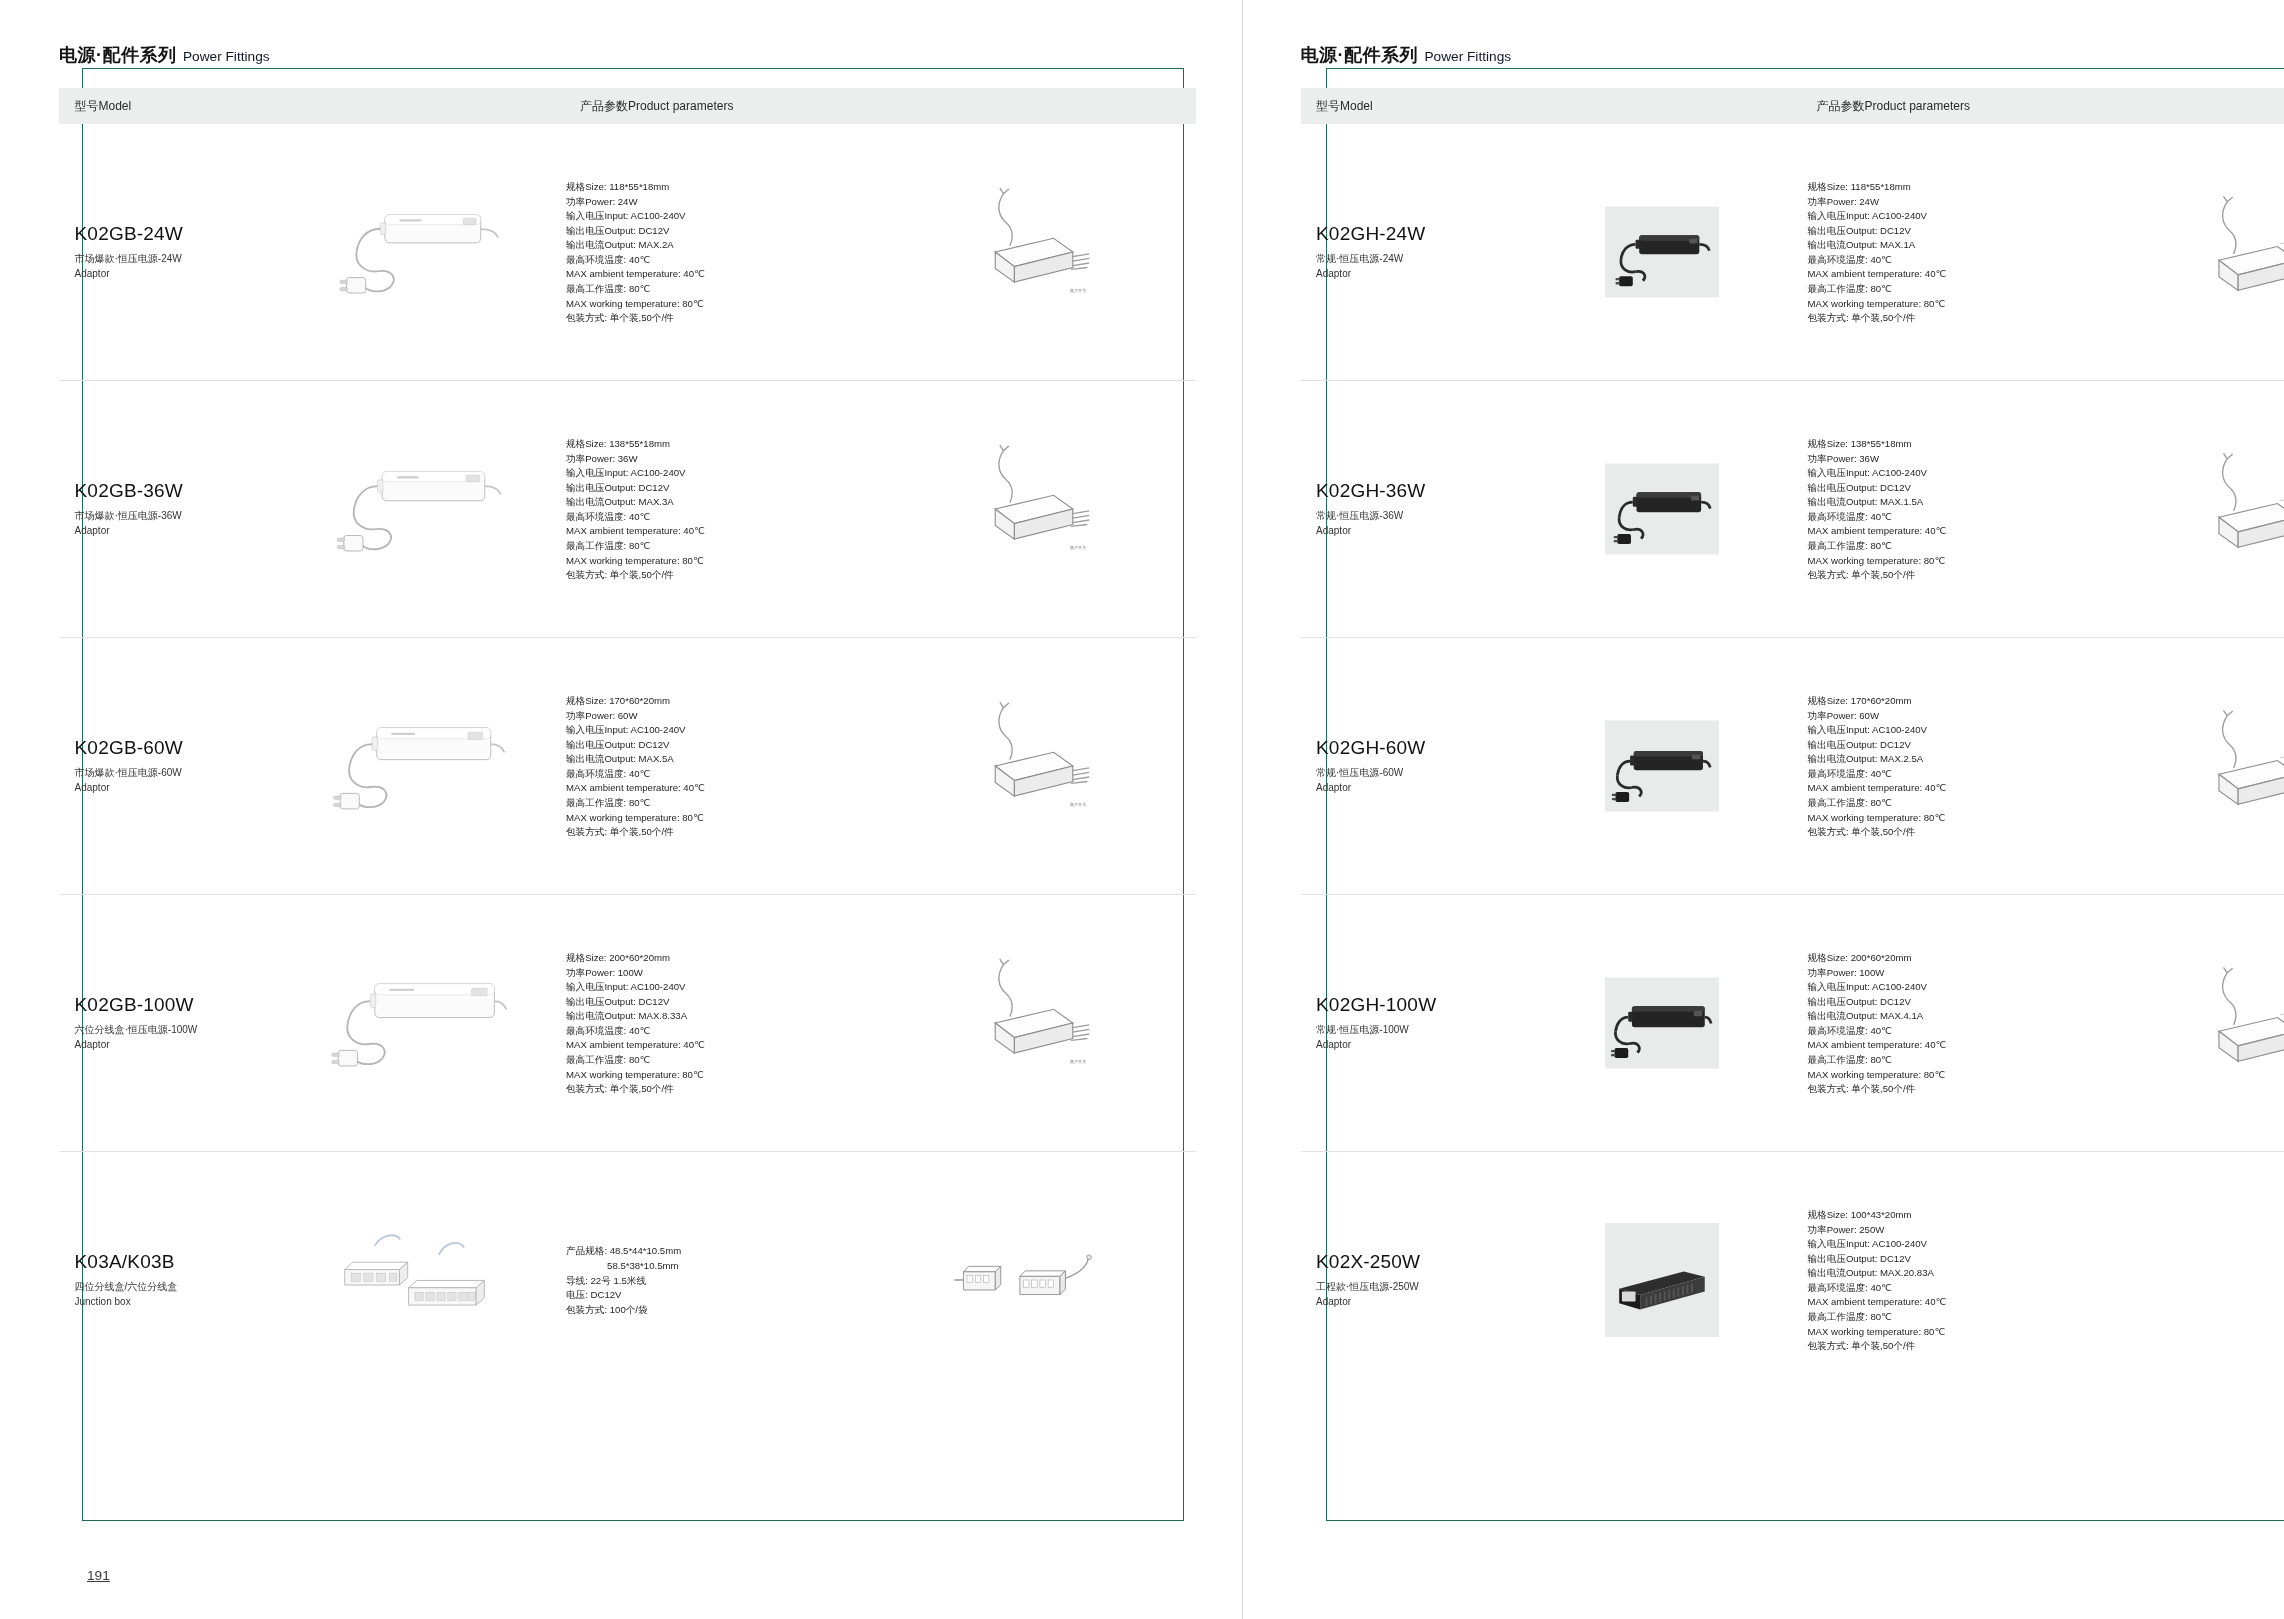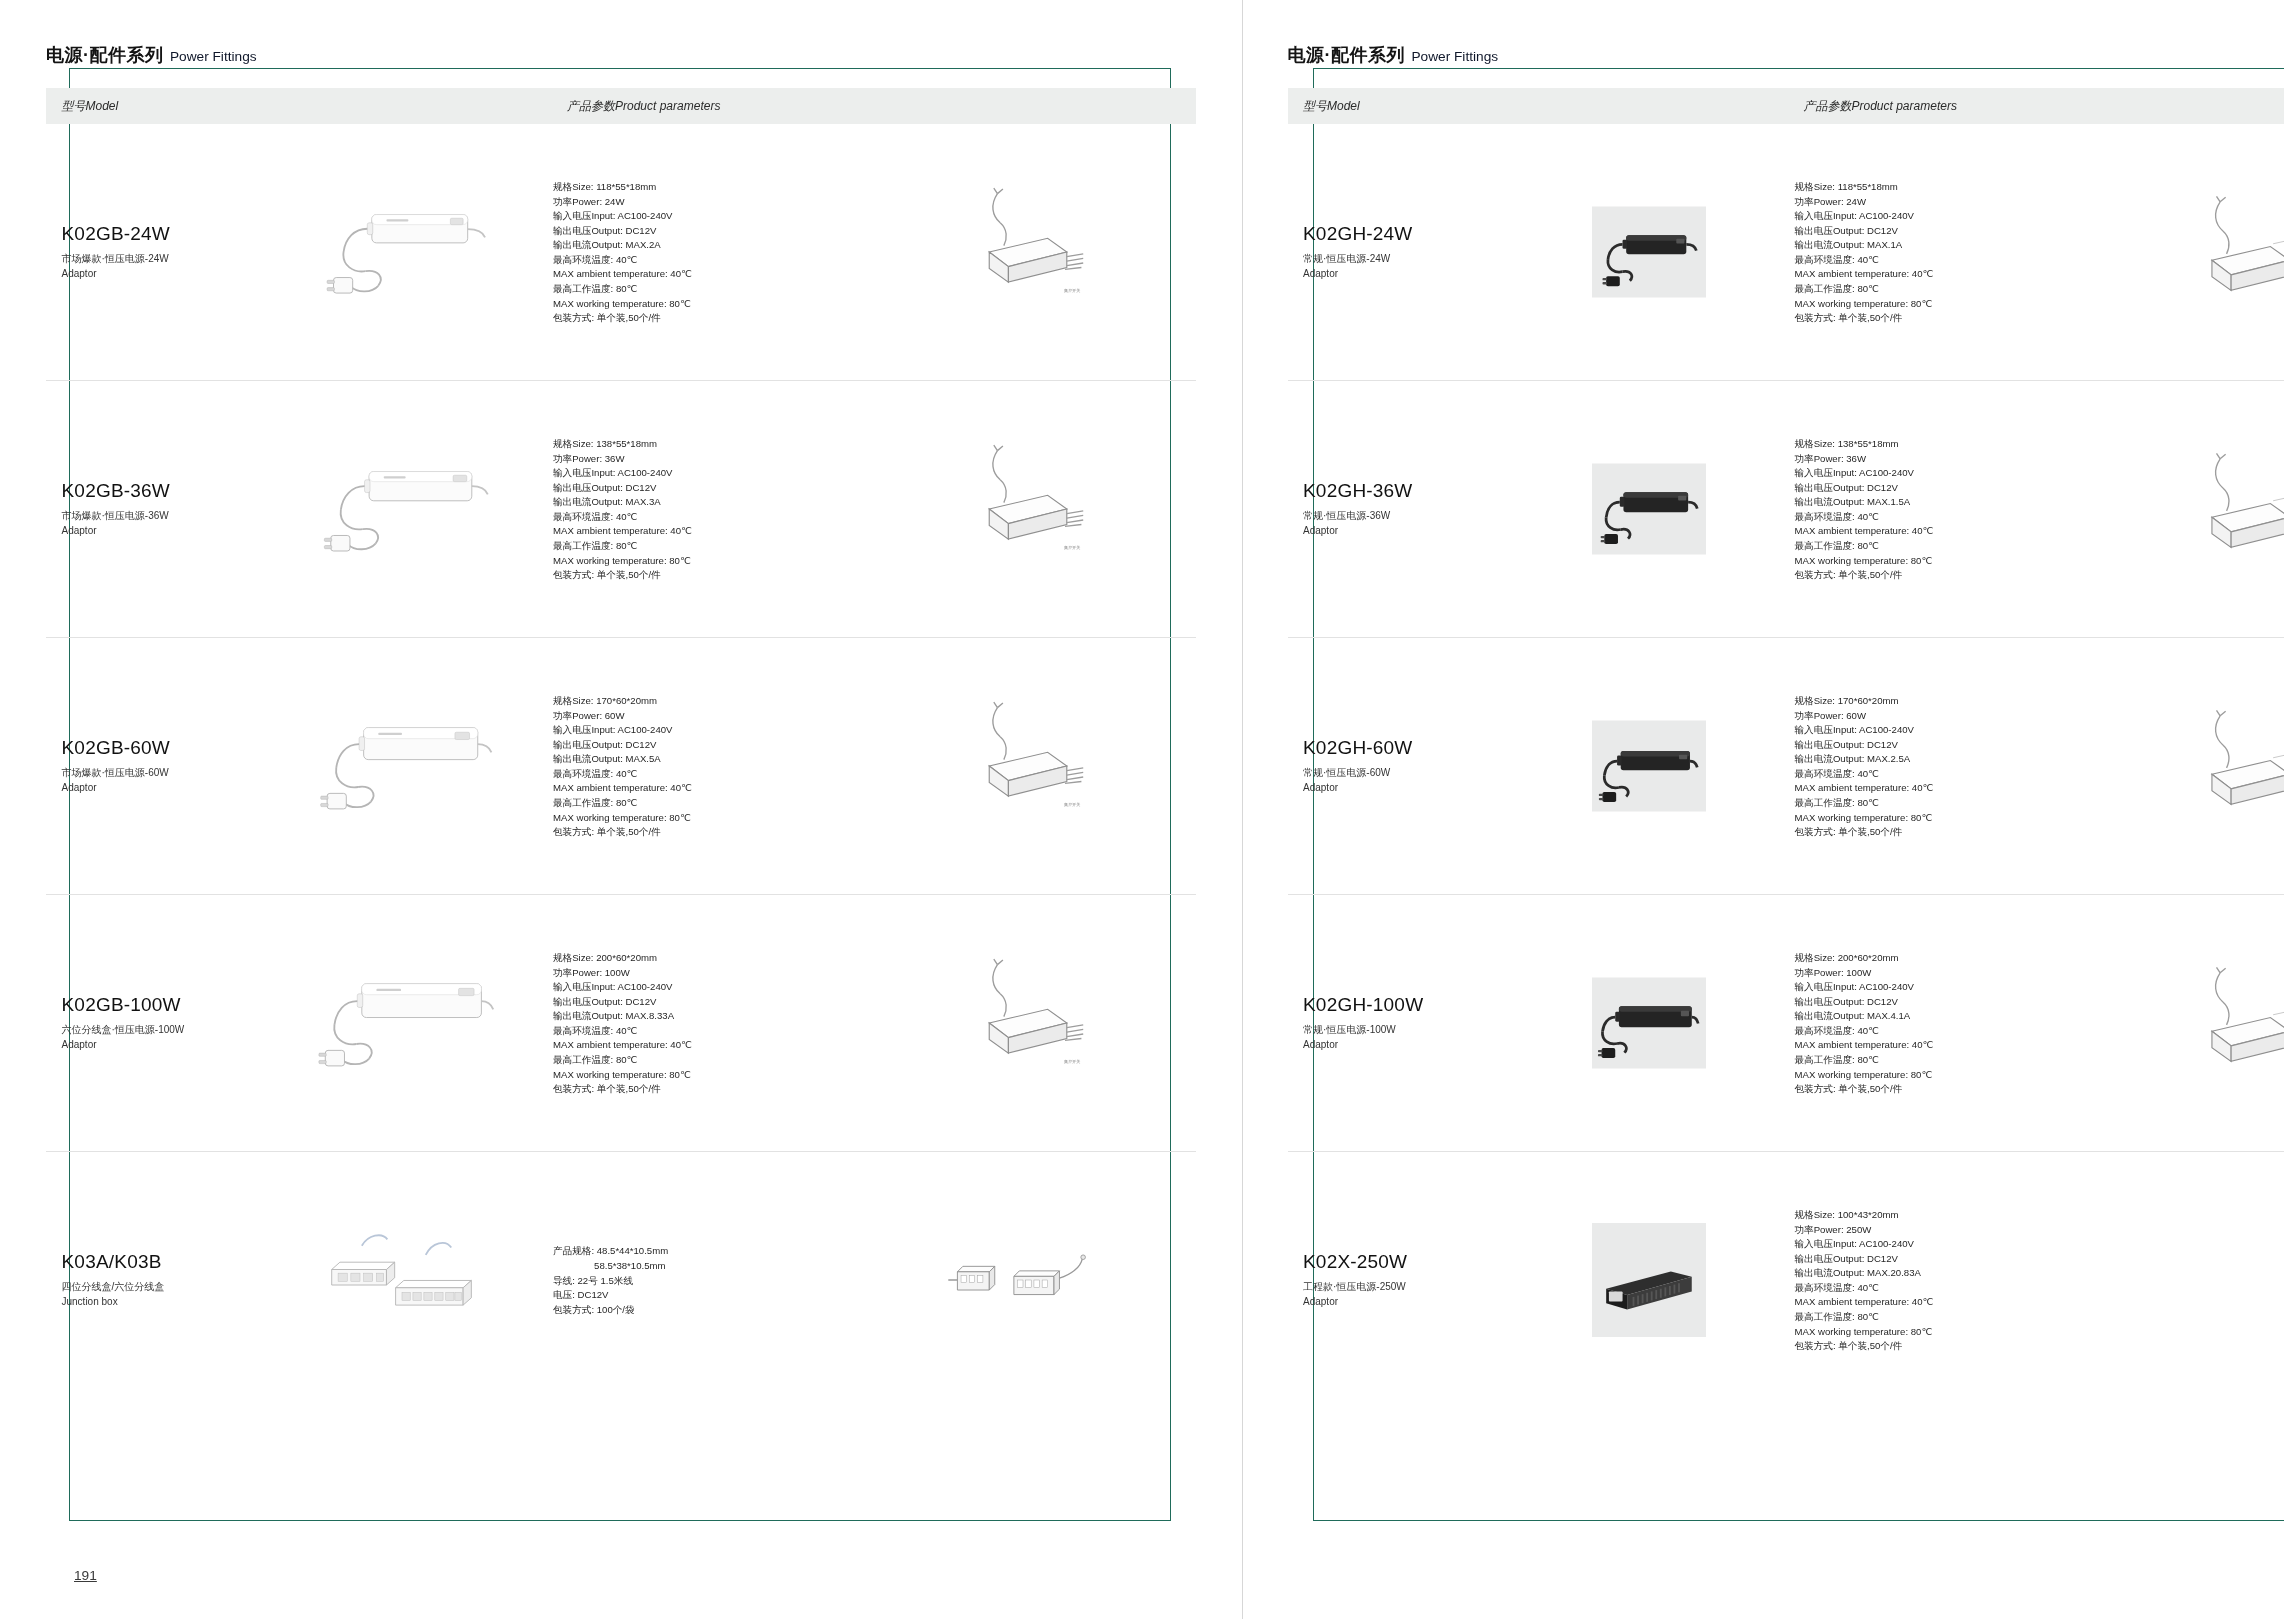--- a/index.html
+++ b/index.html
@@ -25,20 +25,21 @@
     top: 0;
     width: 0.9px;
     height: 1620px;
     background: #d7d7d7;
   }
   .page {
     width: 1242px;
     height: 1620px;
     position: relative;
     box-sizing: border-box;
+    margin-left: 13px;
   }
   .page-frame {
     position: absolute;
     left: 69px;
     top: 68px;
     width: 1102px;
     height: 1453px;
     border: 1.4px solid #1f6b5a;
     box-sizing: border-box;
   }
@@ -72,21 +73,20 @@
   .table-head {
     background: #eceeed;
     height: 36px;
     display: flex;
     align-items: center;
     position: relative;
   }
   .table-head .th {
     font-size: 12px;
     color: #2a2a2a;
-    font-style: italic;
   }
   .th-model { position: absolute; left: 15.5px; }
   .th-params { position: absolute; left: 521px; }
   .page.right .th-params { left: 516px; }
 
   .row {
     position: relative;
     height: 256px;
     border-bottom: 0.9px solid #e2e2e2;
     display: flex;

